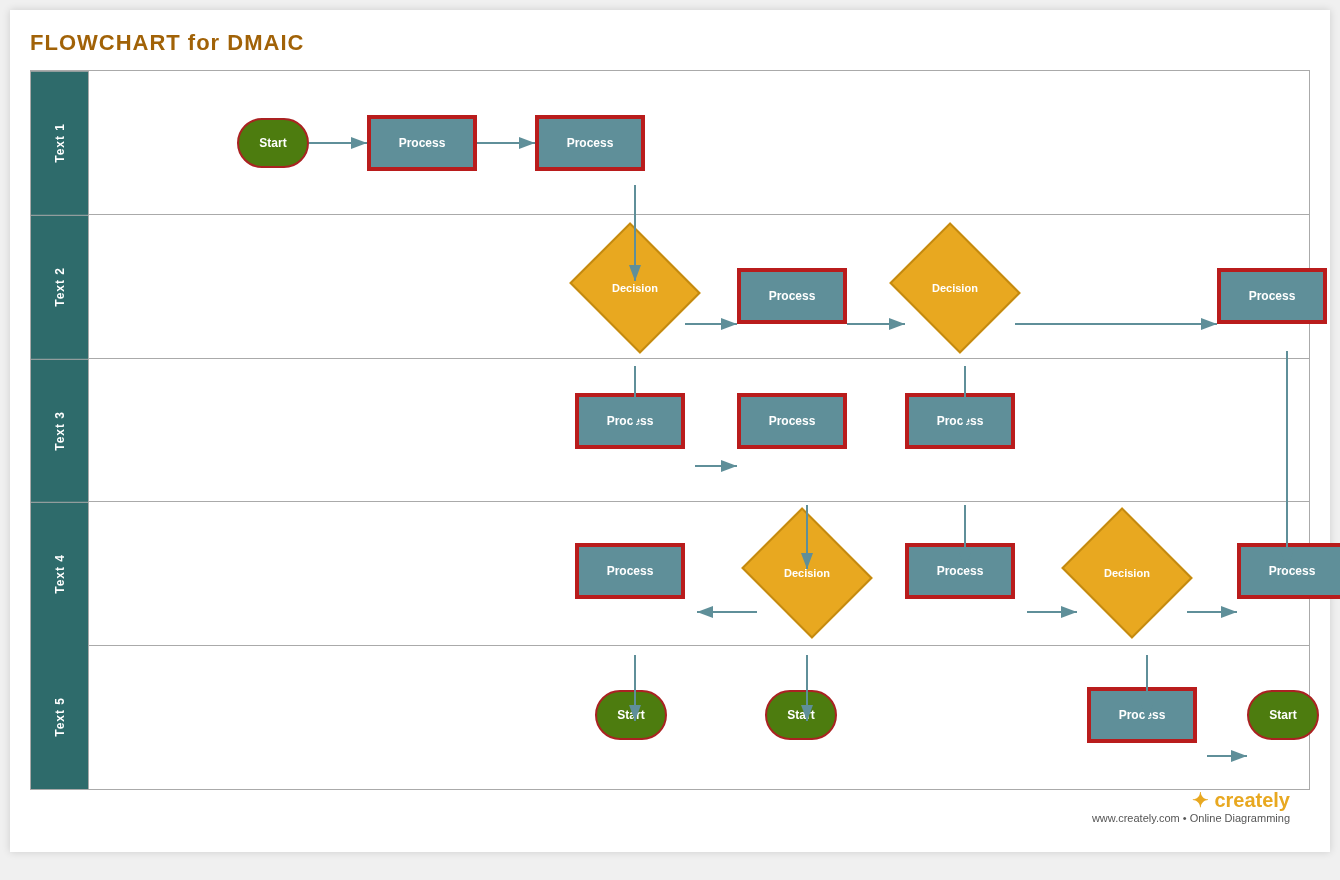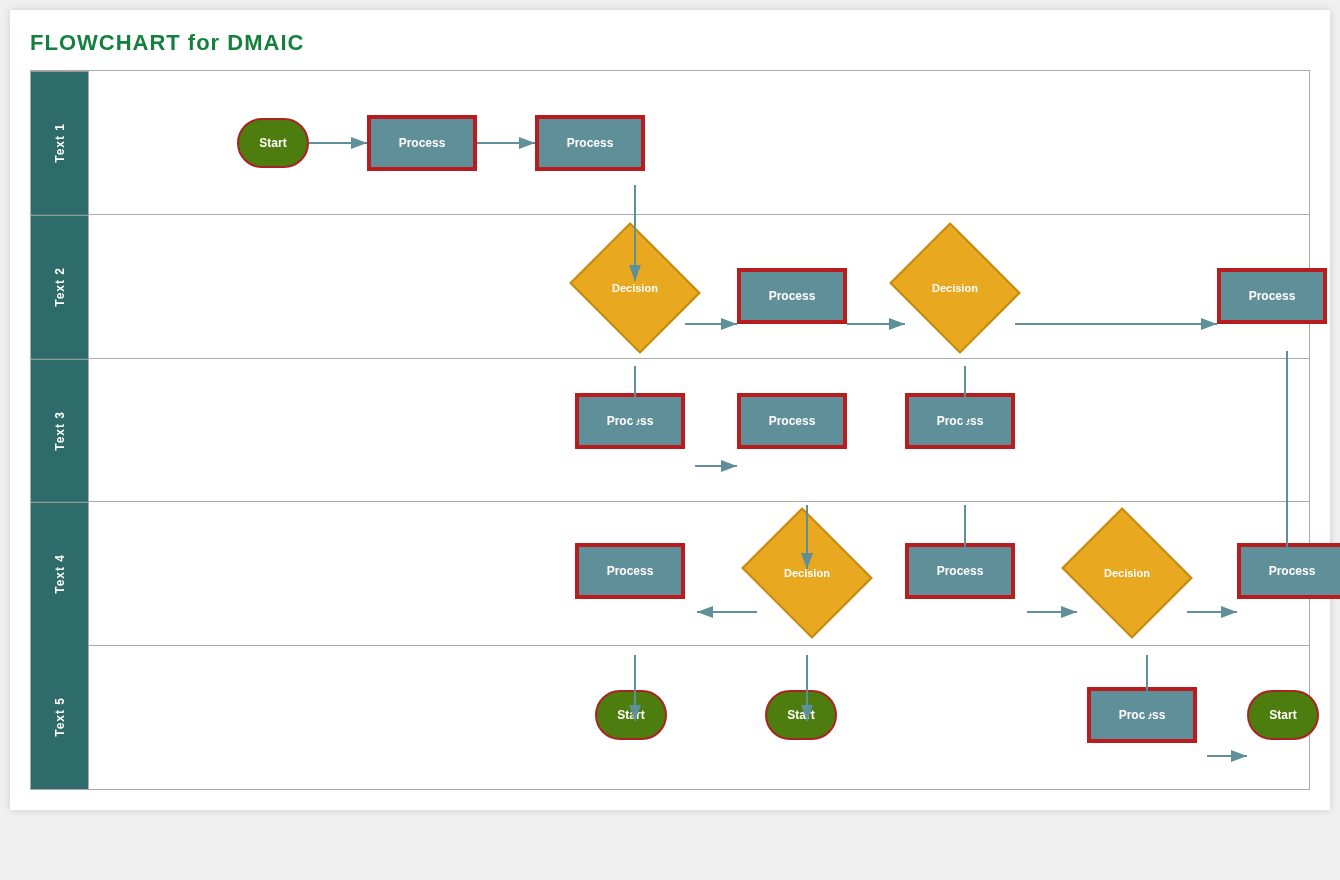--- a/index.html
+++ b/index.html
@@ -13,21 +13,21 @@
     .page {
       background: white;
       width: 1320px;
       margin: 10px auto;
       padding: 20px;
       box-shadow: 0 0 8px rgba(0,0,0,0.15);
     }
     .title {
       font-size: 22px;
       font-weight: bold;
-      color: #15803d;
+      color: #a16207;
       margin-bottom: 14px;
       letter-spacing: 1px;
     }
     .chart-container {
       border: 1.5px solid #aaa;
       display: flex;
       width: 100%;
       height: 720px;
     }
     .sidebar {
@@ -270,13 +270,23 @@
         </div>
 
         <div class="shape start-end" style="left:1158px;top:44px;width:72px;height:50px;border-radius:25px;">
           <span>Start</span>
         </div>
       </div>
 
     </div>
   </div>
 
+  <div class="creately-logo" style="position:relative;text-align:right;margin-top:6px;">
+    <div class="brand">
+      <span>✦ </span><span>creately</span>
+    </div>
+    <div>
+      <span>www.creately.com</span>
+      <span>•</span>
+      <span>Online Diagramming</span>
+    </div>
+  </div>
 </div>
 
 </body></html>

